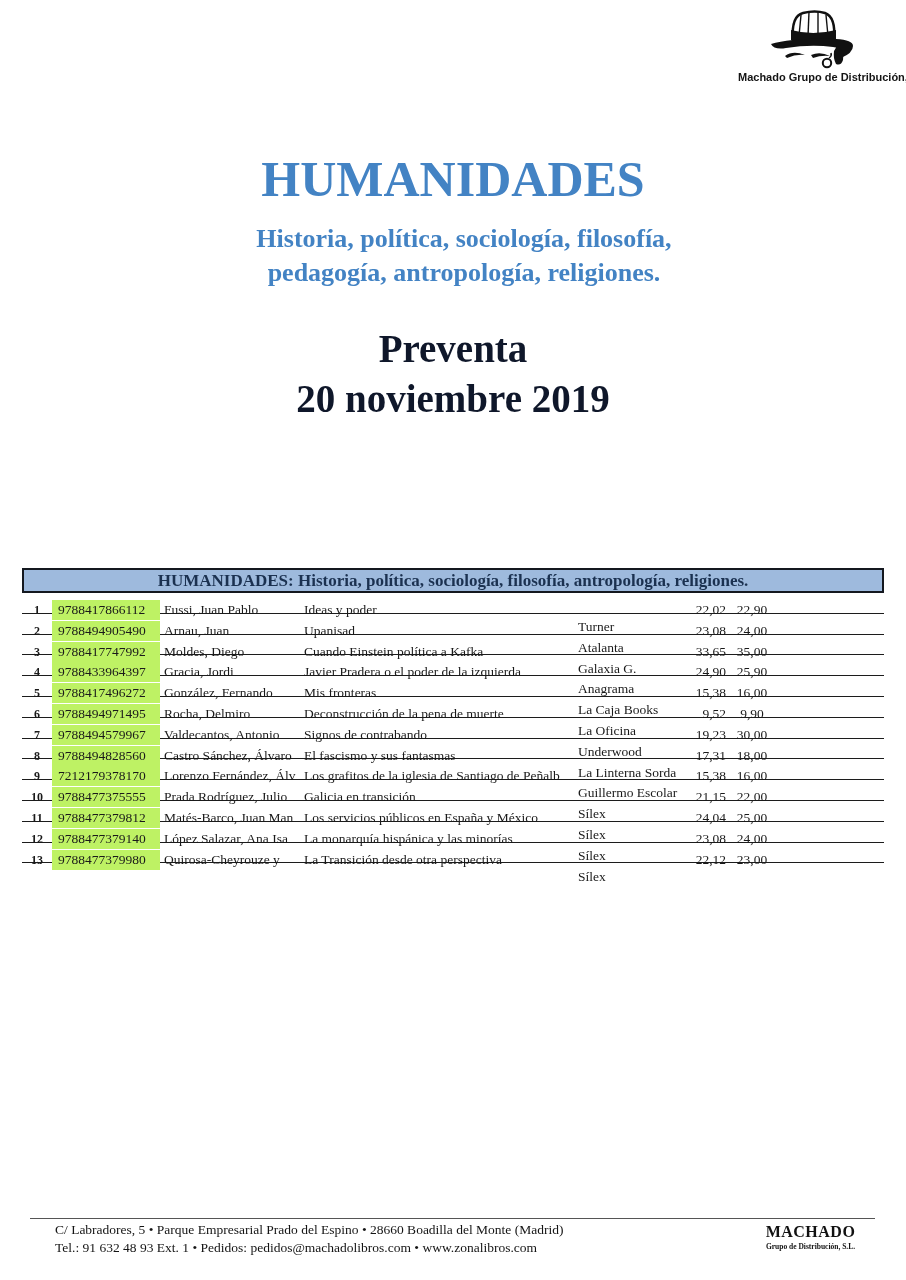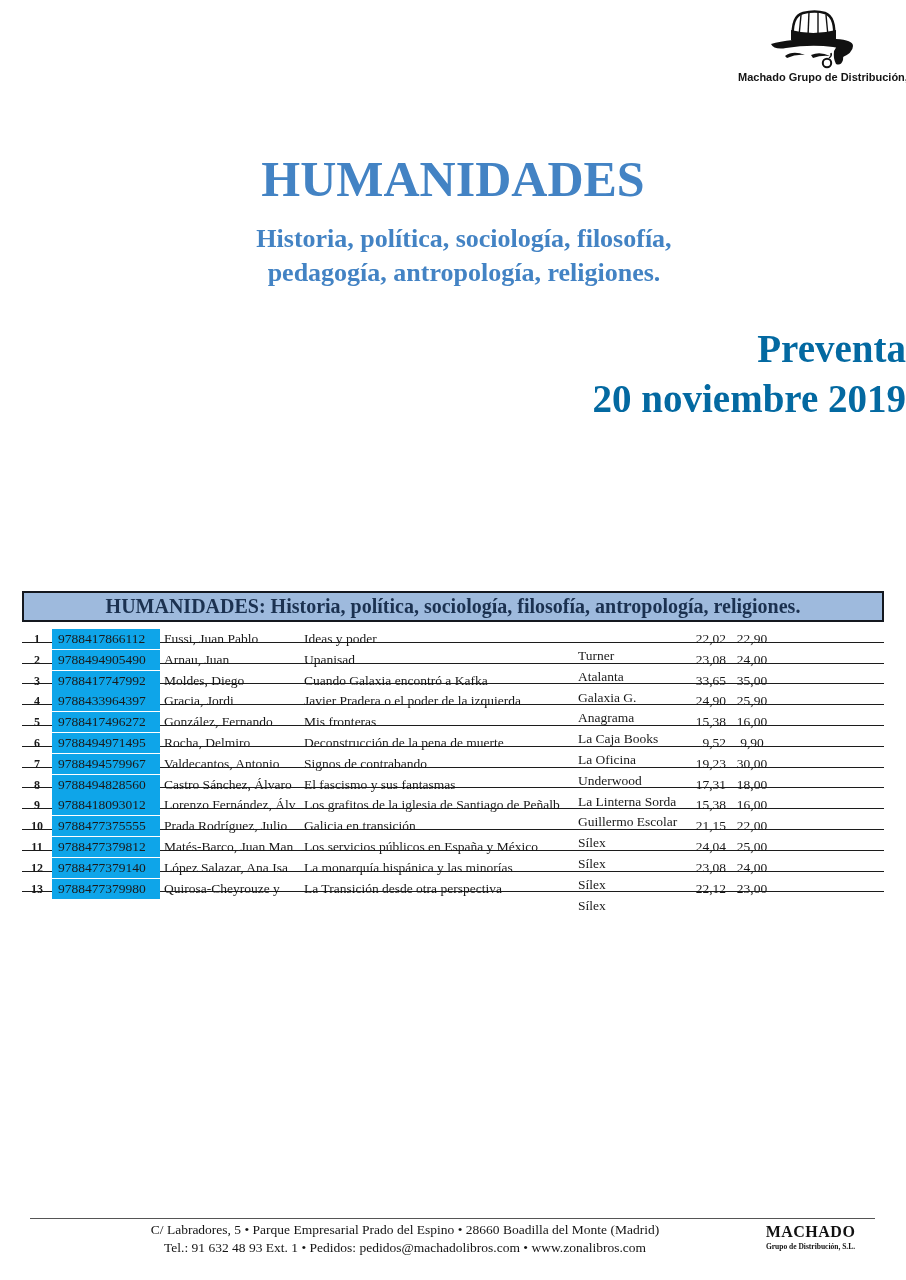--- a/index.html
+++ b/index.html
@@ -19,48 +19,48 @@
   
   .doc-title {
     position:absolute; top:150px; left:0; width:100%; text-align:center;
     font-size:50px; font-weight:bold; color:#4383c4; letter-spacing:0px;
   }
   .doc-subtitle {
     position:absolute; top:222px; left:0; width:100%; text-align:center;
     font-size:26px; font-weight:bold; color:#4383c4; line-height:34px;margin-left:11px;
   }
   .doc-event {
-    position:absolute; top:324px; left:0; width:100%; text-align:right;
-    font-size:39px; font-weight:bold; color:#0369a1; line-height:50px;
+    position:absolute; top:324px; left:0; width:100%; text-align:center;
+    font-size:39px; font-weight:bold; color:#0f172a; line-height:50px;
   }
   
   .book-table { position:absolute; left:22px; top:568px; width:862px; }
   .thead {
-    height:31px; background:#9ebadd; border:2px solid #14181f;
+    height:25px; background:#9ebadd; border:2px solid #14181f;
     display:flex; align-items:center; justify-content:center;
-    font-size:20px; font-weight:bold; color:#1b3150;margin-top:23px;
+    font-size:17px; font-weight:bold; color:#1b3150;
   }
   .trow {
     display:grid;
     grid-template-columns:30px 108px 142px 274px 106px 46px 50px 1fr;
     height:20.8px; border-bottom:1px solid #1c1c1c; align-items:center;
     font-size:13.5px;
   }
   .cell { overflow:hidden; white-space:nowrap; line-height:20px; }
   .cell-num { text-align:center; font-weight:bold; font-size:12px; }
-  .cell-isbn { background:#0ea5e9; padding-left:6px; }
+  .cell-isbn { background:#bef264; padding-left:6px; }
   .cell-author { padding-left:4px; }
   .cell-title { padding-left:2px; }
   .cell-publisher { padding-left:2px;margin-top:34px; }
   .cell-price { text-align:right; padding-right:2px; }
   .cell-pvp { text-align:center; padding-right:2px; }
   
   .footer-rule { position:absolute; left:30px; top:1218px; width:845px; border-top:1px solid #555; }
   .footer-text {
-    position:absolute; left:55px; top:1221px; width:700px; text-align:center;
+    position:absolute; left:55px; top:1221px; width:700px; 
     font-size:13.5px; line-height:18px; color:#141414;
   }
   .footer-brand { position:absolute; left:753px; top:1223px; width:115px; text-align:center; }
   .footer-brand-name { font-size:16px; font-weight:bold; letter-spacing:0.5px; color:#111; }
   .footer-brand-sub { font-size:7.5px; font-weight:bold; color:#111; margin-top:1px; white-space:nowrap; }
 </style>
 </head>
 <body>
 
 <div class="page">
@@ -121,21 +121,21 @@
           <div class="cell cell-title">Upanisad</div>
           <div class="cell cell-publisher">Atalanta</div>
           <div class="cell cell-price">23,08</div>
           <div class="cell cell-pvp">24,00</div>
           <div class="cell cell-filler"></div>
         </div>
         <div class="trow">
           <div class="cell cell-num">3</div>
           <div class="cell cell-isbn">9788417747992</div>
           <div class="cell cell-author">Moldes, Diego</div>
-          <div class="cell cell-title">Cuando Galaxia encontró a Kafka</div>
+          <div class="cell cell-title">Cuando Einstein política a Kafka</div>
           <div class="cell cell-publisher">Galaxia G.</div>
           <div class="cell cell-price">33,65</div>
           <div class="cell cell-pvp">35,00</div>
           <div class="cell cell-filler"></div>
         </div>
         <div class="trow">
           <div class="cell cell-num">4</div>
           <div class="cell cell-isbn">9788433964397</div>
           <div class="cell cell-author">Gracia, Jordi</div>
           <div class="cell cell-title">Javier Pradera o el poder de la izquierda</div>
@@ -179,21 +179,21 @@
           <div class="cell cell-isbn">9788494828560</div>
           <div class="cell cell-author">Castro Sánchez, Álvaro</div>
           <div class="cell cell-title">El fascismo y sus fantasmas</div>
           <div class="cell cell-publisher">La Linterna Sorda</div>
           <div class="cell cell-price">17,31</div>
           <div class="cell cell-pvp">18,00</div>
           <div class="cell cell-filler"></div>
         </div>
         <div class="trow">
           <div class="cell cell-num">9</div>
-          <div class="cell cell-isbn">9788418093012</div>
+          <div class="cell cell-isbn">7212179378170</div>
           <div class="cell cell-author">Lorenzo Fernández, Álv</div>
           <div class="cell cell-title">Los grafitos de la iglesia de Santiago de Peñalb</div>
           <div class="cell cell-publisher">Guillermo Escolar</div>
           <div class="cell cell-price">15,38</div>
           <div class="cell cell-pvp">16,00</div>
           <div class="cell cell-filler"></div>
         </div>
         <div class="trow">
           <div class="cell cell-num">10</div>
           <div class="cell cell-isbn">9788477375555</div>

